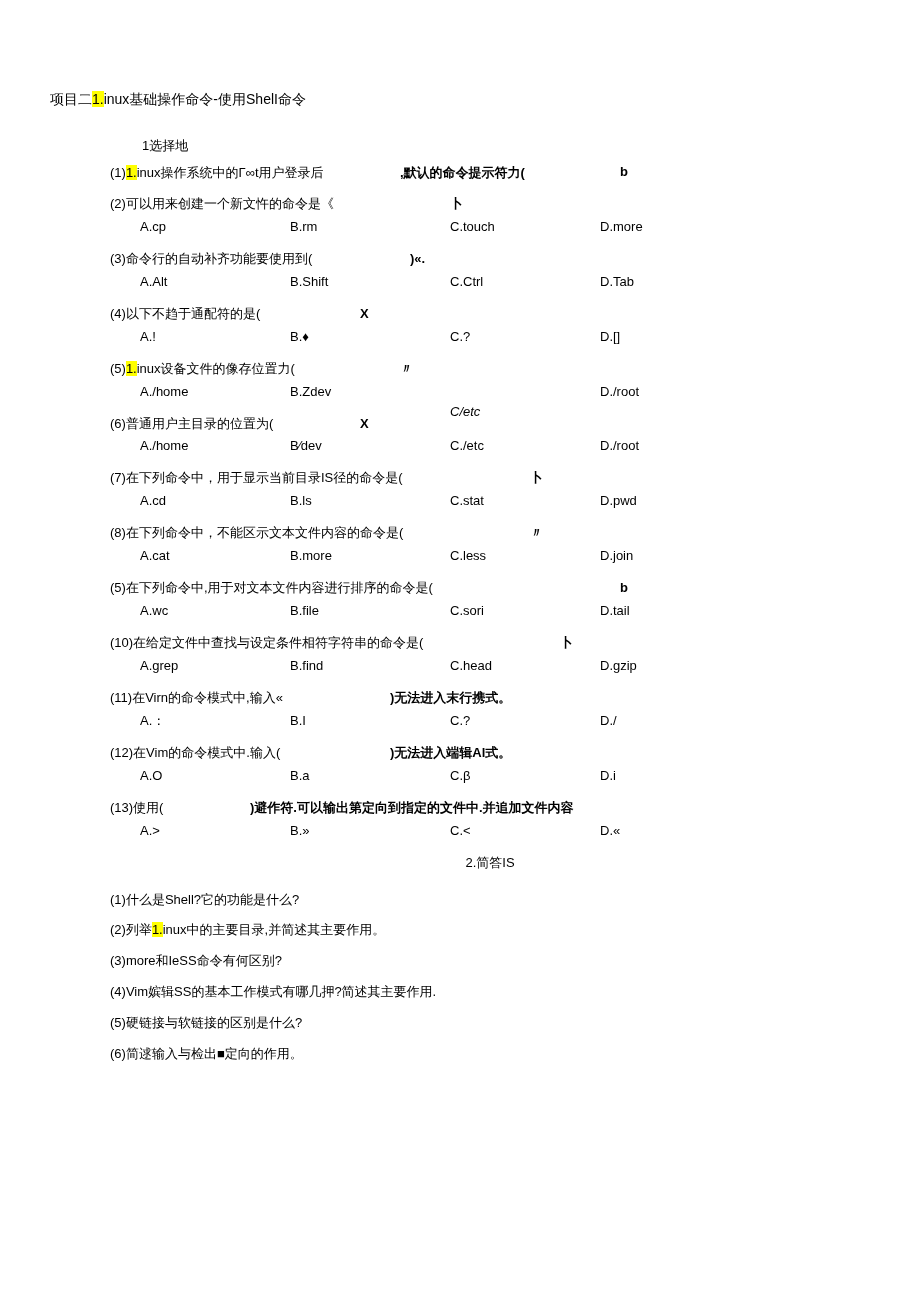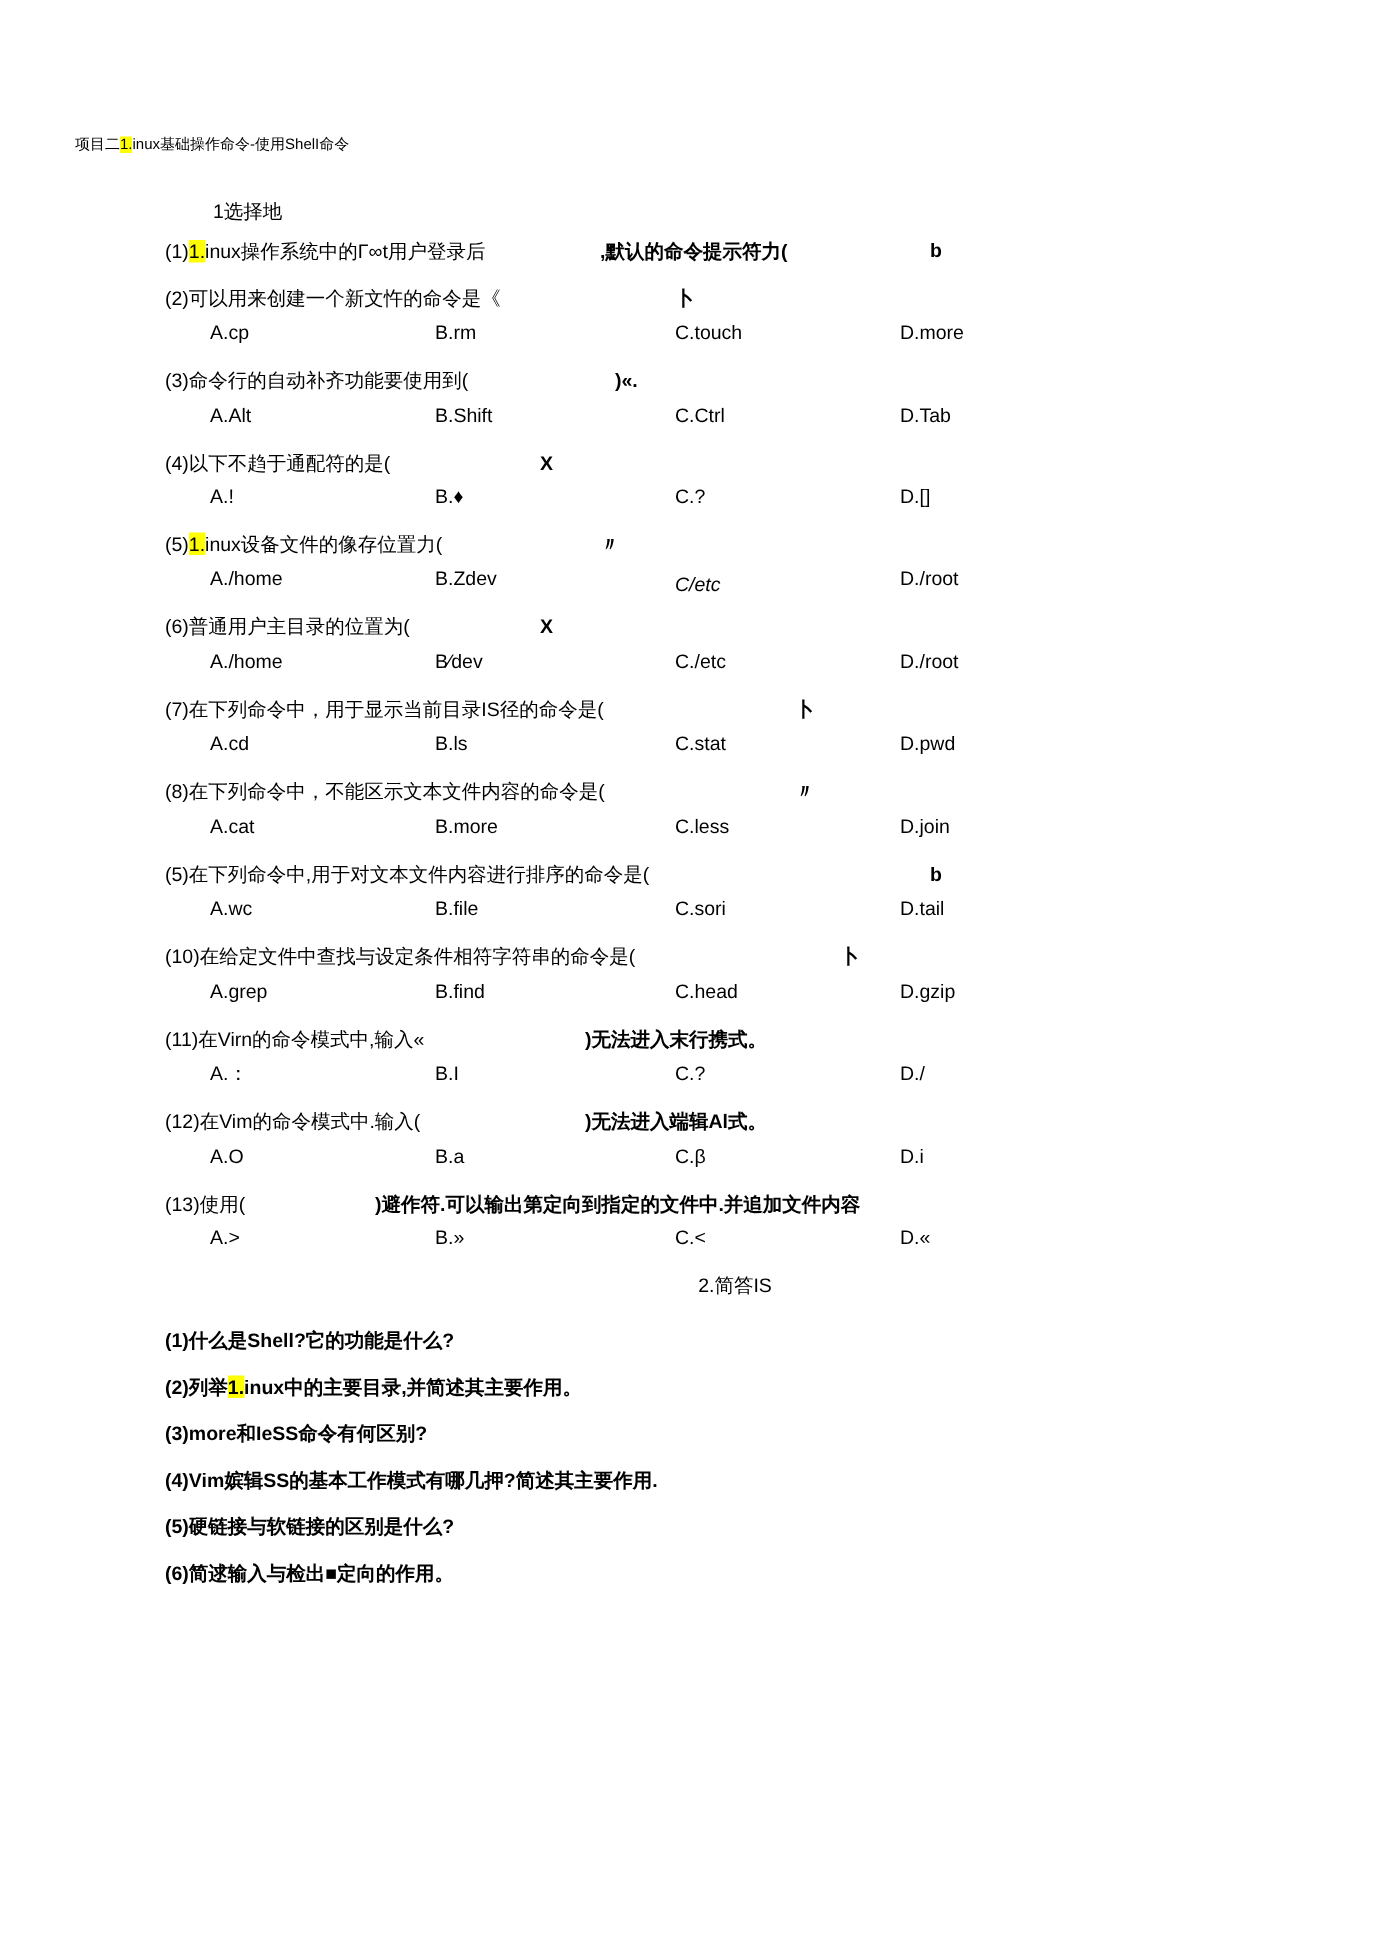--- a/index.html
+++ b/index.html
@@ -9,21 +9,21 @@
     font-family: "SimSun", "Microsoft YaHei", sans-serif;
     width: 920px;
   }
   .page {
     padding: 90px 50px 50px 50px;
     font-size: 13px;
     color: #000;
     line-height: 1.3;
   }
   .title {
-    font-size: 10px;
+    font-size: 14px;
     margin-bottom: 30px;
   }
   .hl {
     background: #ffff00;
   }
   .indented {
     margin-left: 60px;
   }
   .section-head {
     margin-bottom: 10px;
@@ -49,21 +49,20 @@
   .colC { left: 340px; }
   .colD { left: 490px; }
   .ans {
     position: absolute;
     white-space: nowrap;
     font-weight: bold;
   }
   .italic { font-style: italic; }
   .short-answer .sa-item {
     margin-bottom: 14px;
-    font-weight: bold;
   }
 </style>
 </head>
 <body>
 
 <div class="page">
 
   <div class="title">
     <span>项目二</span><span class="hl">1.</span><span>inux基础操作命令-使用ShelI命令</span>
   </div>
@@ -119,21 +118,21 @@
     </div>
 
     <div class="question-block">
       <div class="q-row">
         <span>(5)</span><span class="hl">1.</span><span>inux设备文件的像存位置力(</span>
         <span class="ans" style="left:290px;">〃</span>
       </div>
       <div class="opts">
         <span class="opt colA">A./home</span>
         <span class="opt colB">B.Zdev</span>
-        <span class="opt colC italic" style="top:4px;">C/etc</span>
+        <span class="opt colC italic" style="top:20px;">C/etc</span>
         <span class="opt colD">D./root</span>
       </div>
     </div>
 
     <div class="question-block">
       <div class="q-row">
         <span>(6)普通用户主目录的位置为(</span>
         <span class="ans" style="left:250px;">X</span>
       </div>
       <div class="opts">

